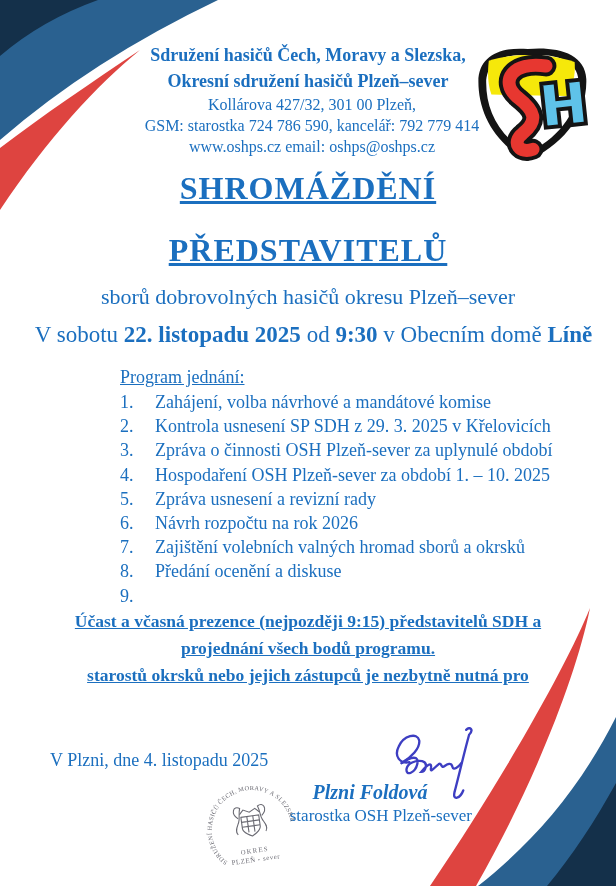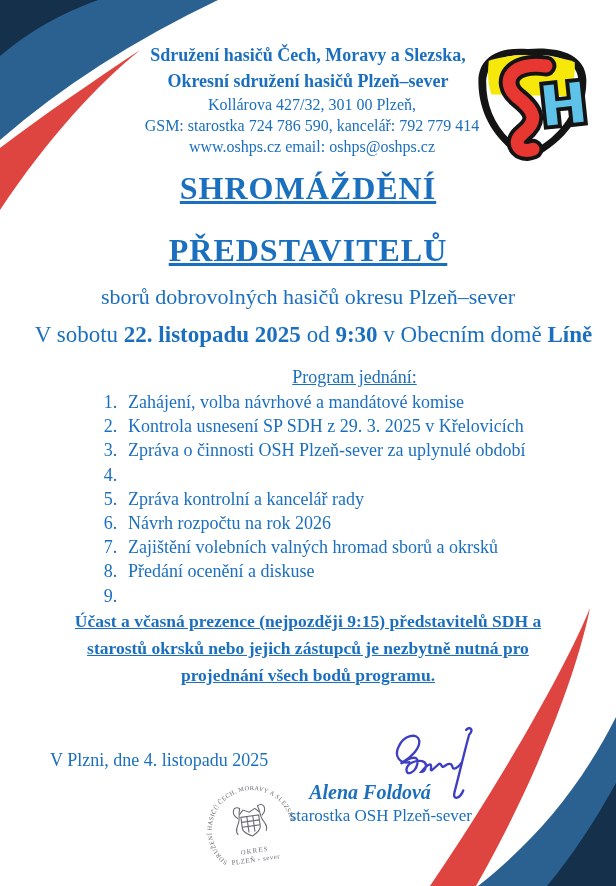--- a/index.html
+++ b/index.html
@@ -17,21 +17,21 @@
   .content{position:absolute;left:0;top:0;width:616px;padding-top:42px;
            text-align:center;color:var(--text-blue);}
   .org1,.org2{font-size:18px;line-height:26px;font-weight:bold;}
   .addr,.gsm,.webline{font-size:16px;line-height:21px;padding-left:8px;}
   .webline a{color:var(--text-blue);cursor:pointer;}
   .intro{font-size:23px;line-height:30px;margin-top:3px;}
   .title1,.title2{font-size:32px;line-height:62px;font-weight:bold;letter-spacing:1px;text-decoration:underline;}
   .subtitle{font-size:22px;line-height:31px;}
   .dateline{font-size:23px;line-height:33px;margin-top:6px;padding-left:11px;}
   .dateline b{font-weight:bold;}
-  .program{margin:14px 0 0 93px;text-align:center;}
+  .program{margin:14px 0 0 120px;text-align:left;}
   .prog-head{font-size:18px;line-height:25px;text-decoration:underline;}
   .prog-item{display:flex;font-size:18px;line-height:24.2px;}
   .prog-item .num{width:35px;flex:0 0 35px;}
   .notice{font-size:17.5px;line-height:27px;font-weight:bold;}
   .notice div{text-decoration:underline;}
   .place-date{position:absolute;left:50px;top:750px;font-size:18px;color:var(--text-blue);}
   .signature{position:absolute;left:376px;top:723px;}
   .signer-name{position:absolute;left:290px;top:781px;width:160px;text-align:center;
                font-size:20px;font-weight:bold;font-style:italic;color:var(--text-blue);}
   .signer-title{position:absolute;left:268px;top:806px;width:204px;text-align:right;
@@ -90,24 +90,25 @@
           <div class="prog-item">
             <span class="num">2.</span>
             <span class="txt">Kontrola usnesení SP SDH z 29. 3. 2025 v Křelovicích</span>
           </div>
           <div class="prog-item">
             <span class="num">3.</span>
             <span class="txt">Zpráva o činnosti OSH Plzeň-sever za uplynulé období</span>
           </div>
           <div class="prog-item">
             <span class="num">4.</span>
+            <span class="txt">Hospodaření OSH Plzeň-sever za období 1. – 10. 2025</span>
           </div>
           <div class="prog-item">
             <span class="num">5.</span>
-            <span class="txt">Zpráva kontrolní a kancelář rady</span>
+            <span class="txt">Zpráva usnesení a revizní rady</span>
           </div>
           <div class="prog-item">
             <span class="num">6.</span>
             <span class="txt">Návrh rozpočtu na rok 2026</span>
           </div>
           <div class="prog-item">
             <span class="num">7.</span>
             <span class="txt">Zajištění volebních valných hromad sborů a okrsků</span>
           </div>
           <div class="prog-item">
@@ -115,36 +116,36 @@
             <span class="txt">Předání ocenění a diskuse</span>
           </div>
           <div class="prog-item">
             <span class="num">9.</span>
           </div>
         </div>
     </div>
 
     <div class="notice" id="notice">
         <div>Účast a včasná prezence (nejpozději 9:15) představitelů SDH a</div>
+        <div>projednání všech bodů programu.</div>
         <div>starostů okrsků nebo jejich zástupců je nezbytně nutná pro</div>
-        <div>projednání všech bodů programu.</div>
       </div>
   </div>
 
   <div class="place-date">V Plzni, dne 4. listopadu 2025</div>
 
   <svg class="signature" width="108" height="88" viewBox="0 0 110 90">
     <g fill="none" style="stroke:var(--sign-ink,#3d3ec2)" stroke-width="2.4" stroke-linecap="round">
       <path d="M34,40 C24,42 18,34 23,24 C28,13 42,9 44,18 C45,26 36,35 26,41"></path>
       <path d="M26,41 C36,34 44,33 42,42 C40,51 30,55 31,47 C32,41 40,38 47,39 C54,41 50,50 46,50 C52,43 57,39 56,46 C55,52 60,45 64,42 C67,40 66,47 70,44 C74,41 77,41 78,45 C79,49 84,45 87,41"></path>
       <path d="M92,7 C96,3 100,7 95,12 C90,30 85,52 80,71 C78,80 86,77 89,69"></path>
     </g>
   </svg>
 
-  <div class="signer-name">Alena Foldová</div>
+  <div class="signer-name">Plzni Foldová</div>
   <div class="signer-title">starostka OSH Plzeň-sever</div>
 
   <svg class="stamp" width="124" height="106" viewBox="0 0 124 106">
     <defs>
       <path id="stampArc" d="M33.7,79.3 A40,40 0 1 1 90.3,79.3" fill="none"></path>
     </defs>
     <text font-size="6.3" letter-spacing="0.4">
       <textPath href="#stampArc">SDRUŽENÍ HASIČŮ ČECH, MORAVY A SLEZSKA</textPath>
     </text>
     <g fill="none" style="stroke:var(--stamp-ink,#50505a)" stroke-width="1.1">

